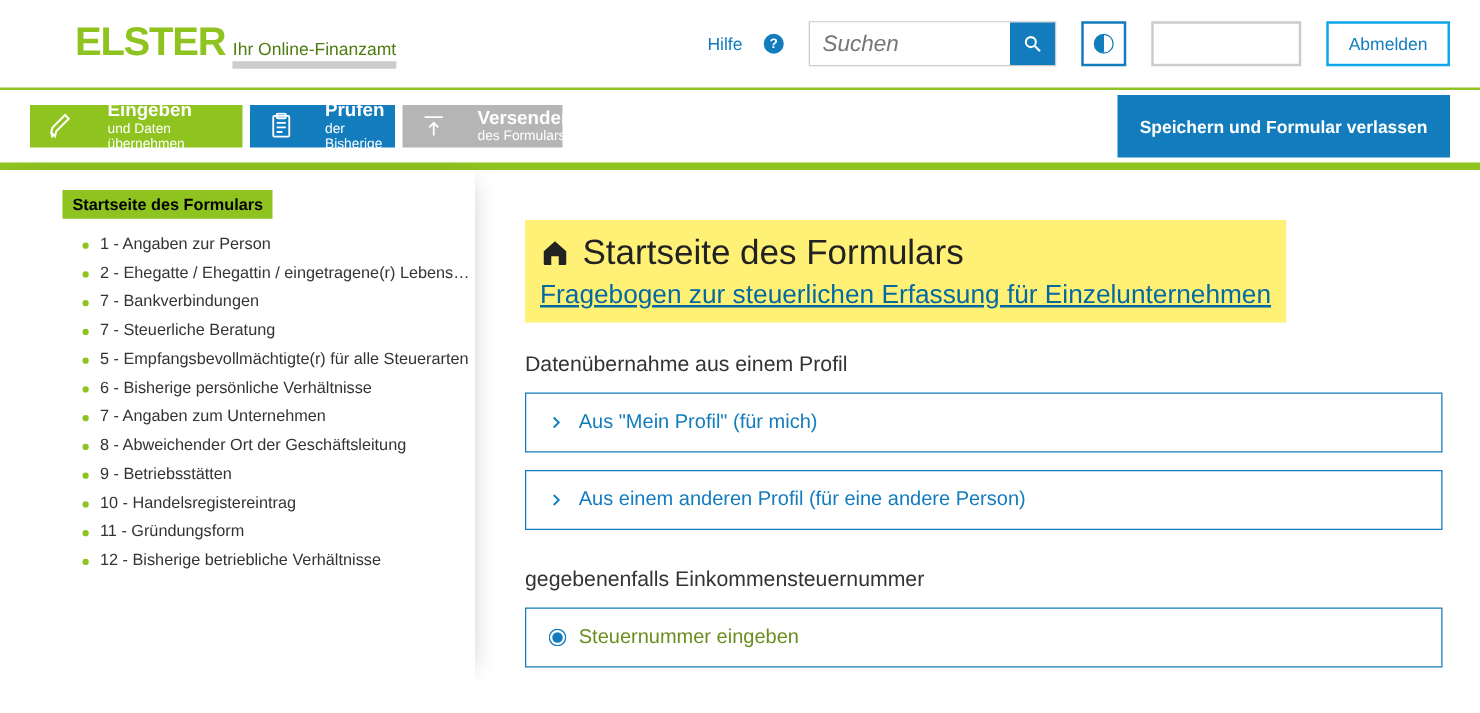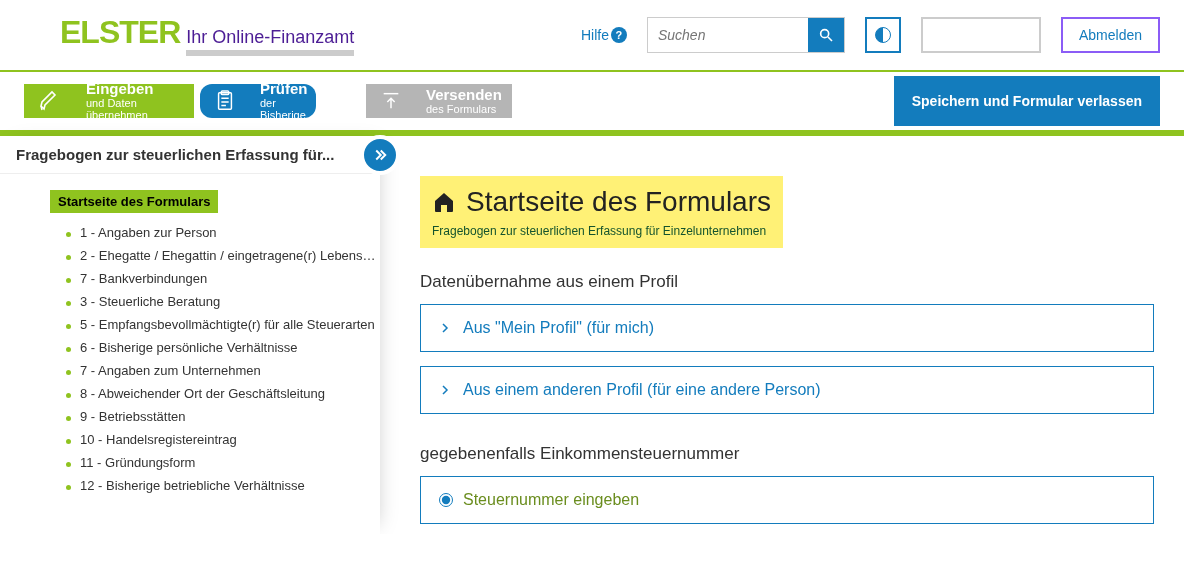--- a/index.html
+++ b/index.html
@@ -9,45 +9,45 @@
     .header {
       display: flex;
       align-items: center;
       padding: 12px 24px 12px 60px;
       border-bottom: 2px solid #8fc31f;
       height: 72px;
     }
     .logo-section { display: flex; align-items: baseline; gap: 6px; flex: 0 0 auto; margin-right: auto;}
     .logo-text { font-size: 32px; font-weight: 700; color: #8fc31f; letter-spacing: -1px; }
     .logo-sub-wrap { display: flex; flex-direction: column; gap: 2px;}
-    .logo-sub { font-size: 18px; color: #4c1d95; }
+    .logo-sub { font-size: 14px; color: #4d7c0f; }
     .logo-line { width: 100%; height: 6px; background: #ccc; }
 
     .header-right { display: flex; align-items: center; gap: 20px; }
 
-    .help-link { color: #137cbd; font-size: 14px; display: flex; align-items: center; gap: 2px; cursor: pointer; }
+    .help-link { color: #137cbd; font-size: 14px; display: flex; align-items: center; gap: 17px; cursor: pointer; }
     .help-q { width: 16px; height: 16px; border-radius: 50%; background: #137cbd; color: #fff; display:flex; align-items:center; justify-content:center; font-size: 11px; font-weight:bold;}
 
     .search-wrap { display: flex; align-items: stretch; border: 1px solid #ccc; height: 36px; }
-    .search-input { width: 160px; border: none; outline: none; padding: 0 10px; font-style: italic; color: #a16207; font-size: 14px;}
+    .search-input { width: 160px; border: none; outline: none; padding: 0 10px; font-style: italic; color: #a16207; font-size: 18px;}
     .search-btn { width: 36px; background: #137cbd; color: #fff; border: none; display:flex; align-items:center; justify-content:center; cursor:pointer;}
 
     .contrast-btn { width: 36px; height: 36px; border: 2px solid #137cbd; background:#fff; display:flex; align-items:center; justify-content:center; cursor:pointer;}
     .contrast-icon { width:16px; height:16px; border-radius:50%; background: linear-gradient(to right, #137cbd 50%, #fff 50%); border:1px solid #137cbd;}
 
     .placeholder-box { width: 120px; height: 36px; border: 2px solid #ccc; }
 
-    .logout-btn { height: 36px; padding: 0 16px; border: 2px solid #8b5cf6; background:#fff; color:#137cbd; font-size:14px; cursor:pointer;}
+    .logout-btn { height: 36px; padding: 0 16px; border: 2px solid #0ea5e9; background:#fff; color:#137cbd; font-size:14px; cursor:pointer;}
 
     
     .steps { display: flex; align-items: stretch; padding: 12px 24px; gap: 6px; height: 64px; border-bottom: 6px solid #8fc31f;}
     .step { display: flex; align-items: center; padding: 0 14px; color:#fff; gap: 24px; cursor:pointer;}
     .step.green { background: #8fc31f; width: 170px;}
-    .step.blue { background: #137cbd; width: 116px; border-radius: 12px;}
-    .step.grey { background: #b5b5b5; width: 146px; margin-left: 44px;}
+    .step.blue { background: #137cbd; width: 116px;}
+    .step.grey { background: #b5b5b5; width: 128px;}
     .step-icon { flex: 0 0 auto; }
     .step-txt { display: flex; flex-direction: column; line-height:1.1;}
     .step-title { font-size: 15px; font-weight: 600;}
     .step-sub { font-size: 11px; }
 
     .save-btn { margin-left: auto; align-self: center; background:#137cbd; color:#fff; border:none; height: 50px; padding: 0 18px; font-size:14px; cursor:pointer;font-weight:bold;}
 
     
     .body { display: flex; }
 
@@ -60,21 +60,21 @@
     .tree { padding: 16px 0; font-size: 13px;}
     .tree-root { padding: 4px 8px; margin-left: 50px; background:#8fc31f; color:#000; font-weight:600; display:inline-block; margin-bottom: 8px; cursor:pointer;}
     .tree ul { list-style:none; margin-left: 60px;}
     .tree li { position:relative; padding: 4px 0 4px 20px; color:#333; cursor:pointer; white-space:nowrap; overflow:hidden; text-overflow:ellipsis;}
     .tree li::before { content:""; position:absolute; left:6px; top:11px; width:5px; height:5px; background:#8fc31f; border-radius:50%;}
 
     
     .main { flex: 1; padding: 40px 30px 10px 40px; }
     .title-block { background: #fff176; padding: 10px 12px 10px 12px; margin-bottom: 24px; display:inline-block;}
     .title-row { display:flex; align-items:center; gap:10px; font-size: 28px; color:#222; font-weight:400;}
-    .title-sub { color:#14532d; font-size: 12px; margin-top: 6px;}
+    .title-sub { color:#0369a1; font-size: 21px; margin-top: 6px; text-decoration: underline;}
 
     .section-h { font-size: 17px; font-weight: 400; color:#333; margin-bottom: 12px;}
 
     .link-stack { display:flex; flex-direction:column; gap: 14px; margin-bottom: 30px;}
     .link-box { border: 1px solid #137cbd; padding: 14px 18px; display:flex; align-items:center; gap: 12px; color:#137cbd; font-size: 16px; cursor:pointer;}
 
     .radio-box { border: 1px solid #137cbd; padding: 14px 18px; display:flex; align-items:center; gap:10px; cursor:pointer;}
     .radio-label { color:#6a8d1e; font-size: 16px;}
     .radio { width:14px; height:14px; accent-color:#137cbd;}
 
@@ -144,36 +144,27 @@
       <span class="step-title">Versenden</span>
       <span class="step-sub">des Formulars</span>
     </div>
   </div>
   <button class="save-btn">Speichern und Formular verlassen</button>
 </div>
 
 <div class="body">
 
   <div class="sidebar">
-    <div class="sidebar-header">
-      <span class="sidebar-header-title">Fragebogen zur steuerlichen Erfassung für...</span>
-      <div class="sidebar-expand">
-        <svg width="18" height="18" viewBox="0 0 24 24" fill="none" stroke="#fff" stroke-width="2.6">
-            <path d="M7 6l6 6-6 6"></path>
-            <path d="M13 6l6 6-6 6"></path>
-          </svg>
-      </div>
-    </div>
     <div class="tree">
       <div class="tree-root">Startseite des Formulars</div>
       <ul>
         <li>1 - Angaben zur Person</li>
         <li>2 - Ehegatte / Ehegattin / eingetragene(r) Lebenspartner(in)</li>
         <li>7 - Bankverbindungen</li>
-        <li>3 - Steuerliche Beratung</li>
+        <li>7 - Steuerliche Beratung</li>
         <li>5 - Empfangsbevollmächtigte(r) für alle Steuerarten</li>
         <li>6 - Bisherige persönliche Verhältnisse</li>
         <li>7 - Angaben zum Unternehmen</li>
         <li>8 - Abweichender Ort der Geschäftsleitung</li>
         <li>9 - Betriebsstätten</li>
         <li>10 - Handelsregistereintrag</li>
         <li>11 - Gründungsform</li>
         <li>12 - Bisherige betriebliche Verhältnisse</li>
       </ul>
     </div>

